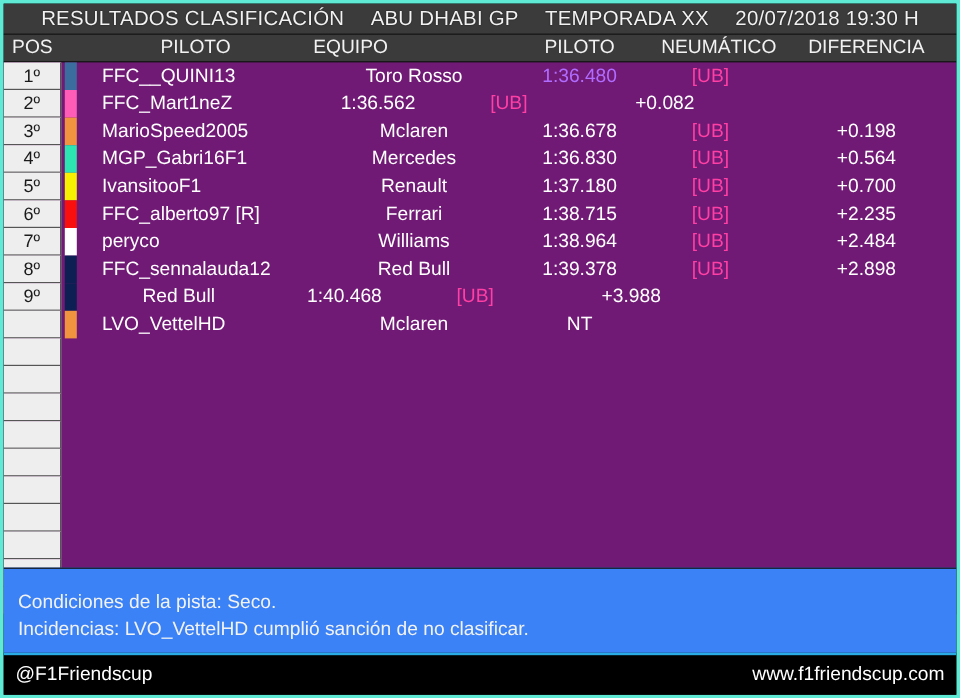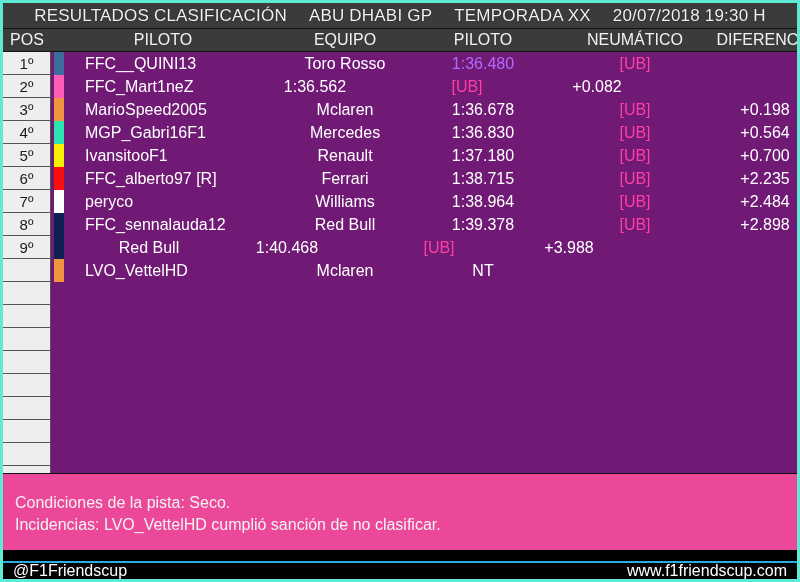--- a/index.html
+++ b/index.html
@@ -48,23 +48,23 @@
     display: flex;
     align-items: center;
     border-bottom: 1px solid #111;
     white-space: nowrap;
   }
 
   
   .c-pos   { width: 48px;  text-align: center; flex: 0 0 48px; }
   .c-bar   { width: 14px;  flex: 0 0 14px; }
   .c-driver{ width: 196px; flex: 0 0 196px; text-align: left; padding-left: 20px; box-sizing: border-box;}
-  .c-team  { width: 168px; flex: 0 0 168px; text-align: center; }
+  .c-team  { width: 168px; flex: 0 0 168px; text-align: left; }
   .c-time  { width: 108px; flex: 0 0 108px; text-align: center; }
-  .c-tyre  { width: 110px; flex: 0 0 110px; text-align: center; margin-left: 43px; }
+  .c-tyre  { width: 110px; flex: 0 0 110px; text-align: right; }
   .c-diff  { width: 150px; flex: 0 0 150px; text-align: center; }
 
   .colheader .c-driver { text-align: center; padding-left: 0; }
 
   
   .tablebody {
     background: #701a75;
   }
   .row {
     display: flex;
@@ -105,36 +105,36 @@
   .time-purple { color: #b06cff; }
   .tyre-ub { color: #ff3fa4; }
 
   
   .infopanel {
     position: absolute;
     left: 0;
     right: 0;
     bottom: 29px;
     height: 77px;
-    background: #ec4899;
+    background: #3b82f6;
     color: #f2f2f2;
     font-size: 16px;
     padding: 18px 0 0 12px;
     box-sizing: border-box;
     border-top: 1px solid #111;
   }
   .infopanel div { line-height: 22px; }
 
   
   .footer {
     position: absolute;
     left: 0;
     right: 0;
     bottom: 0;
-    height: 18px;
+    height: 35px;
     background: #000;
     color: #ffffff;
     font-size: 16px;
     display: flex;
     align-items: center;
     justify-content: space-between;
     padding: 0 10px;
     box-sizing: border-box;
     border-top: 2px solid #29ace3;
   }

